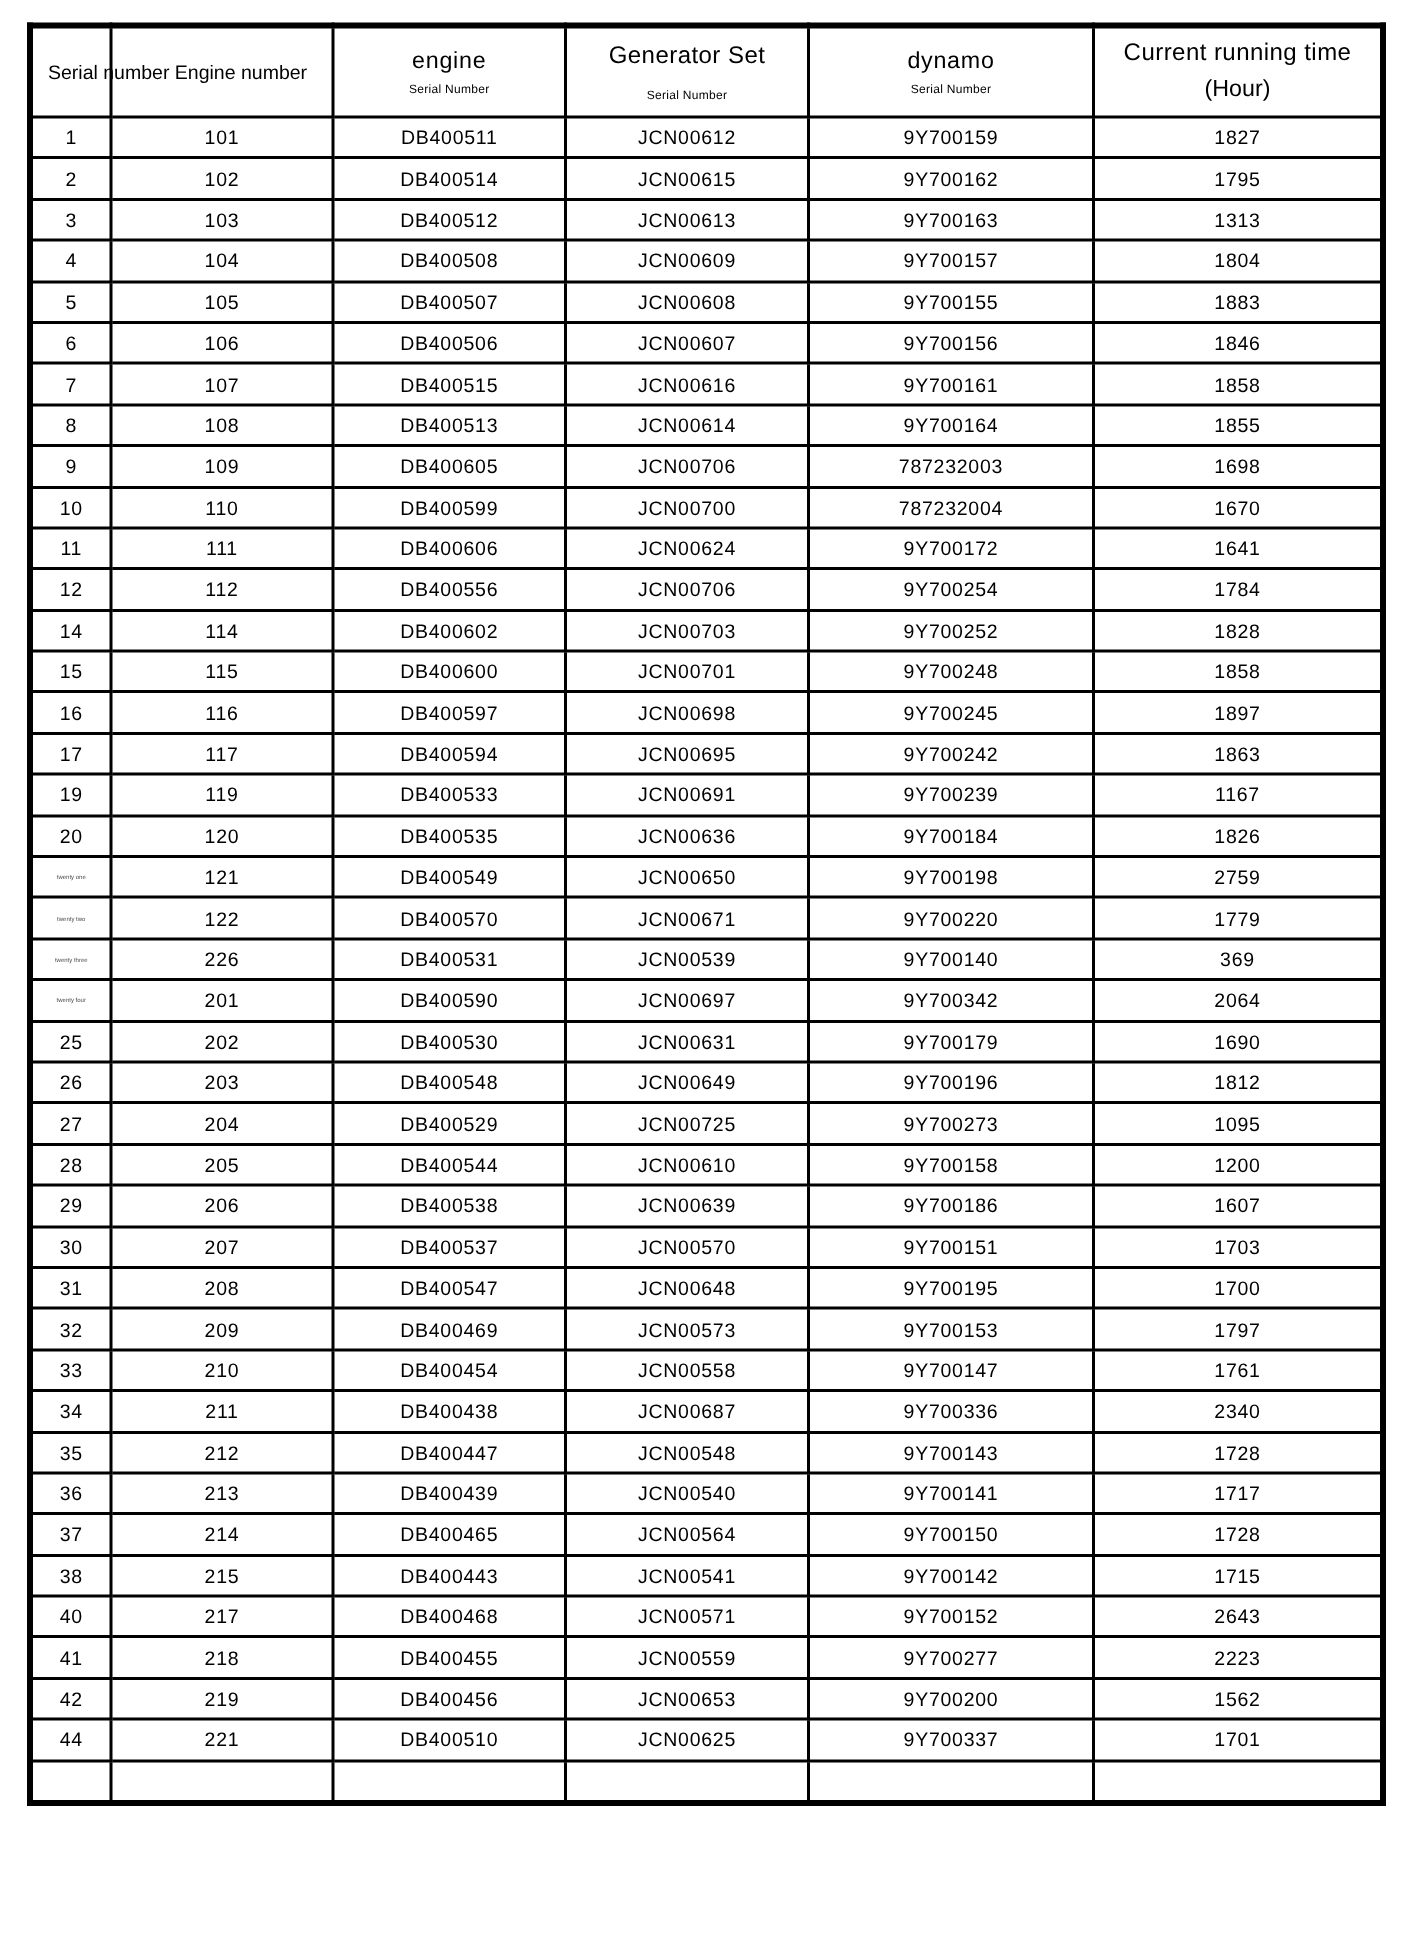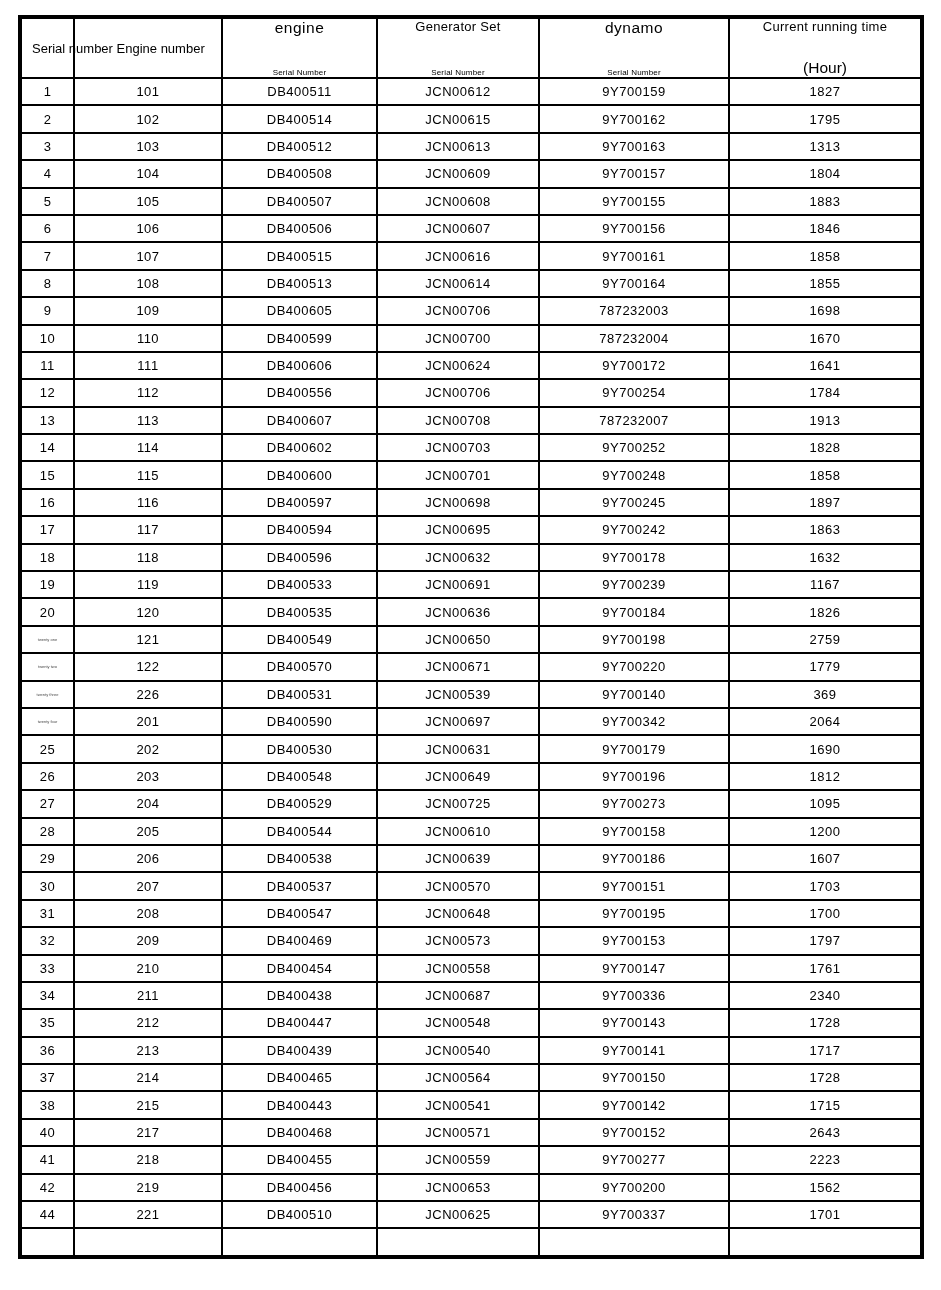--- a/index.html
+++ b/index.html
@@ -61,25 +61,25 @@
     white-space: nowrap;
     font-size: 13px;
     text-align: right;
     z-index: 2;
     background: transparent;
   }
   .hdr-stack {
     display: flex;
     flex-direction: column;
     align-items: center;
-    justify-content: space-between;
+    justify-content: center;
     height: 100%;
   }
   .h-title-lg { font-size: 15.5px; letter-spacing: 0.5px; }
-  .h-title-sm { font-size: 13px; letter-spacing: 0.3px; }
+  .h-title-sm { font-size: 16px; letter-spacing: 0.3px; }
   .h-sub      { font-size: 8px; margin-top: 5px; letter-spacing: 0.2px; }
   .h-sub-low  { font-size: 8px; margin-top: 12px; letter-spacing: 0.2px; }
   .h-hour     { font-size: 15.5px; margin-top: 6px; }
 </style>
 </head>
 <body>
 
 <div class="sheet">
   <table class="parts-table">
     <colgroup>
@@ -213,28 +213,20 @@
         </tr>
         <tr>
           <td>12</td>
           <td>112</td>
           <td>DB400556</td>
           <td>JCN00706</td>
           <td>9Y700254</td>
           <td>1784</td>
         </tr>
         <tr>
-          <td>13</td>
-          <td>113</td>
-          <td>DB400607</td>
-          <td>JCN00708</td>
-          <td>787232007</td>
-          <td>1913</td>
-        </tr>
-        <tr>
           <td>14</td>
           <td>114</td>
           <td>DB400602</td>
           <td>JCN00703</td>
           <td>9Y700252</td>
           <td>1828</td>
         </tr>
         <tr>
           <td>15</td>
           <td>115</td>
@@ -253,28 +245,20 @@
         </tr>
         <tr>
           <td>17</td>
           <td>117</td>
           <td>DB400594</td>
           <td>JCN00695</td>
           <td>9Y700242</td>
           <td>1863</td>
         </tr>
         <tr>
-          <td>18</td>
-          <td>118</td>
-          <td>DB400596</td>
-          <td>JCN00632</td>
-          <td>9Y700178</td>
-          <td>1632</td>
-        </tr>
-        <tr>
           <td>19</td>
           <td>119</td>
           <td>DB400533</td>
           <td>JCN00691</td>
           <td>9Y700239</td>
           <td>1167</td>
         </tr>
         <tr>
           <td>20</td>
           <td>120</td>

